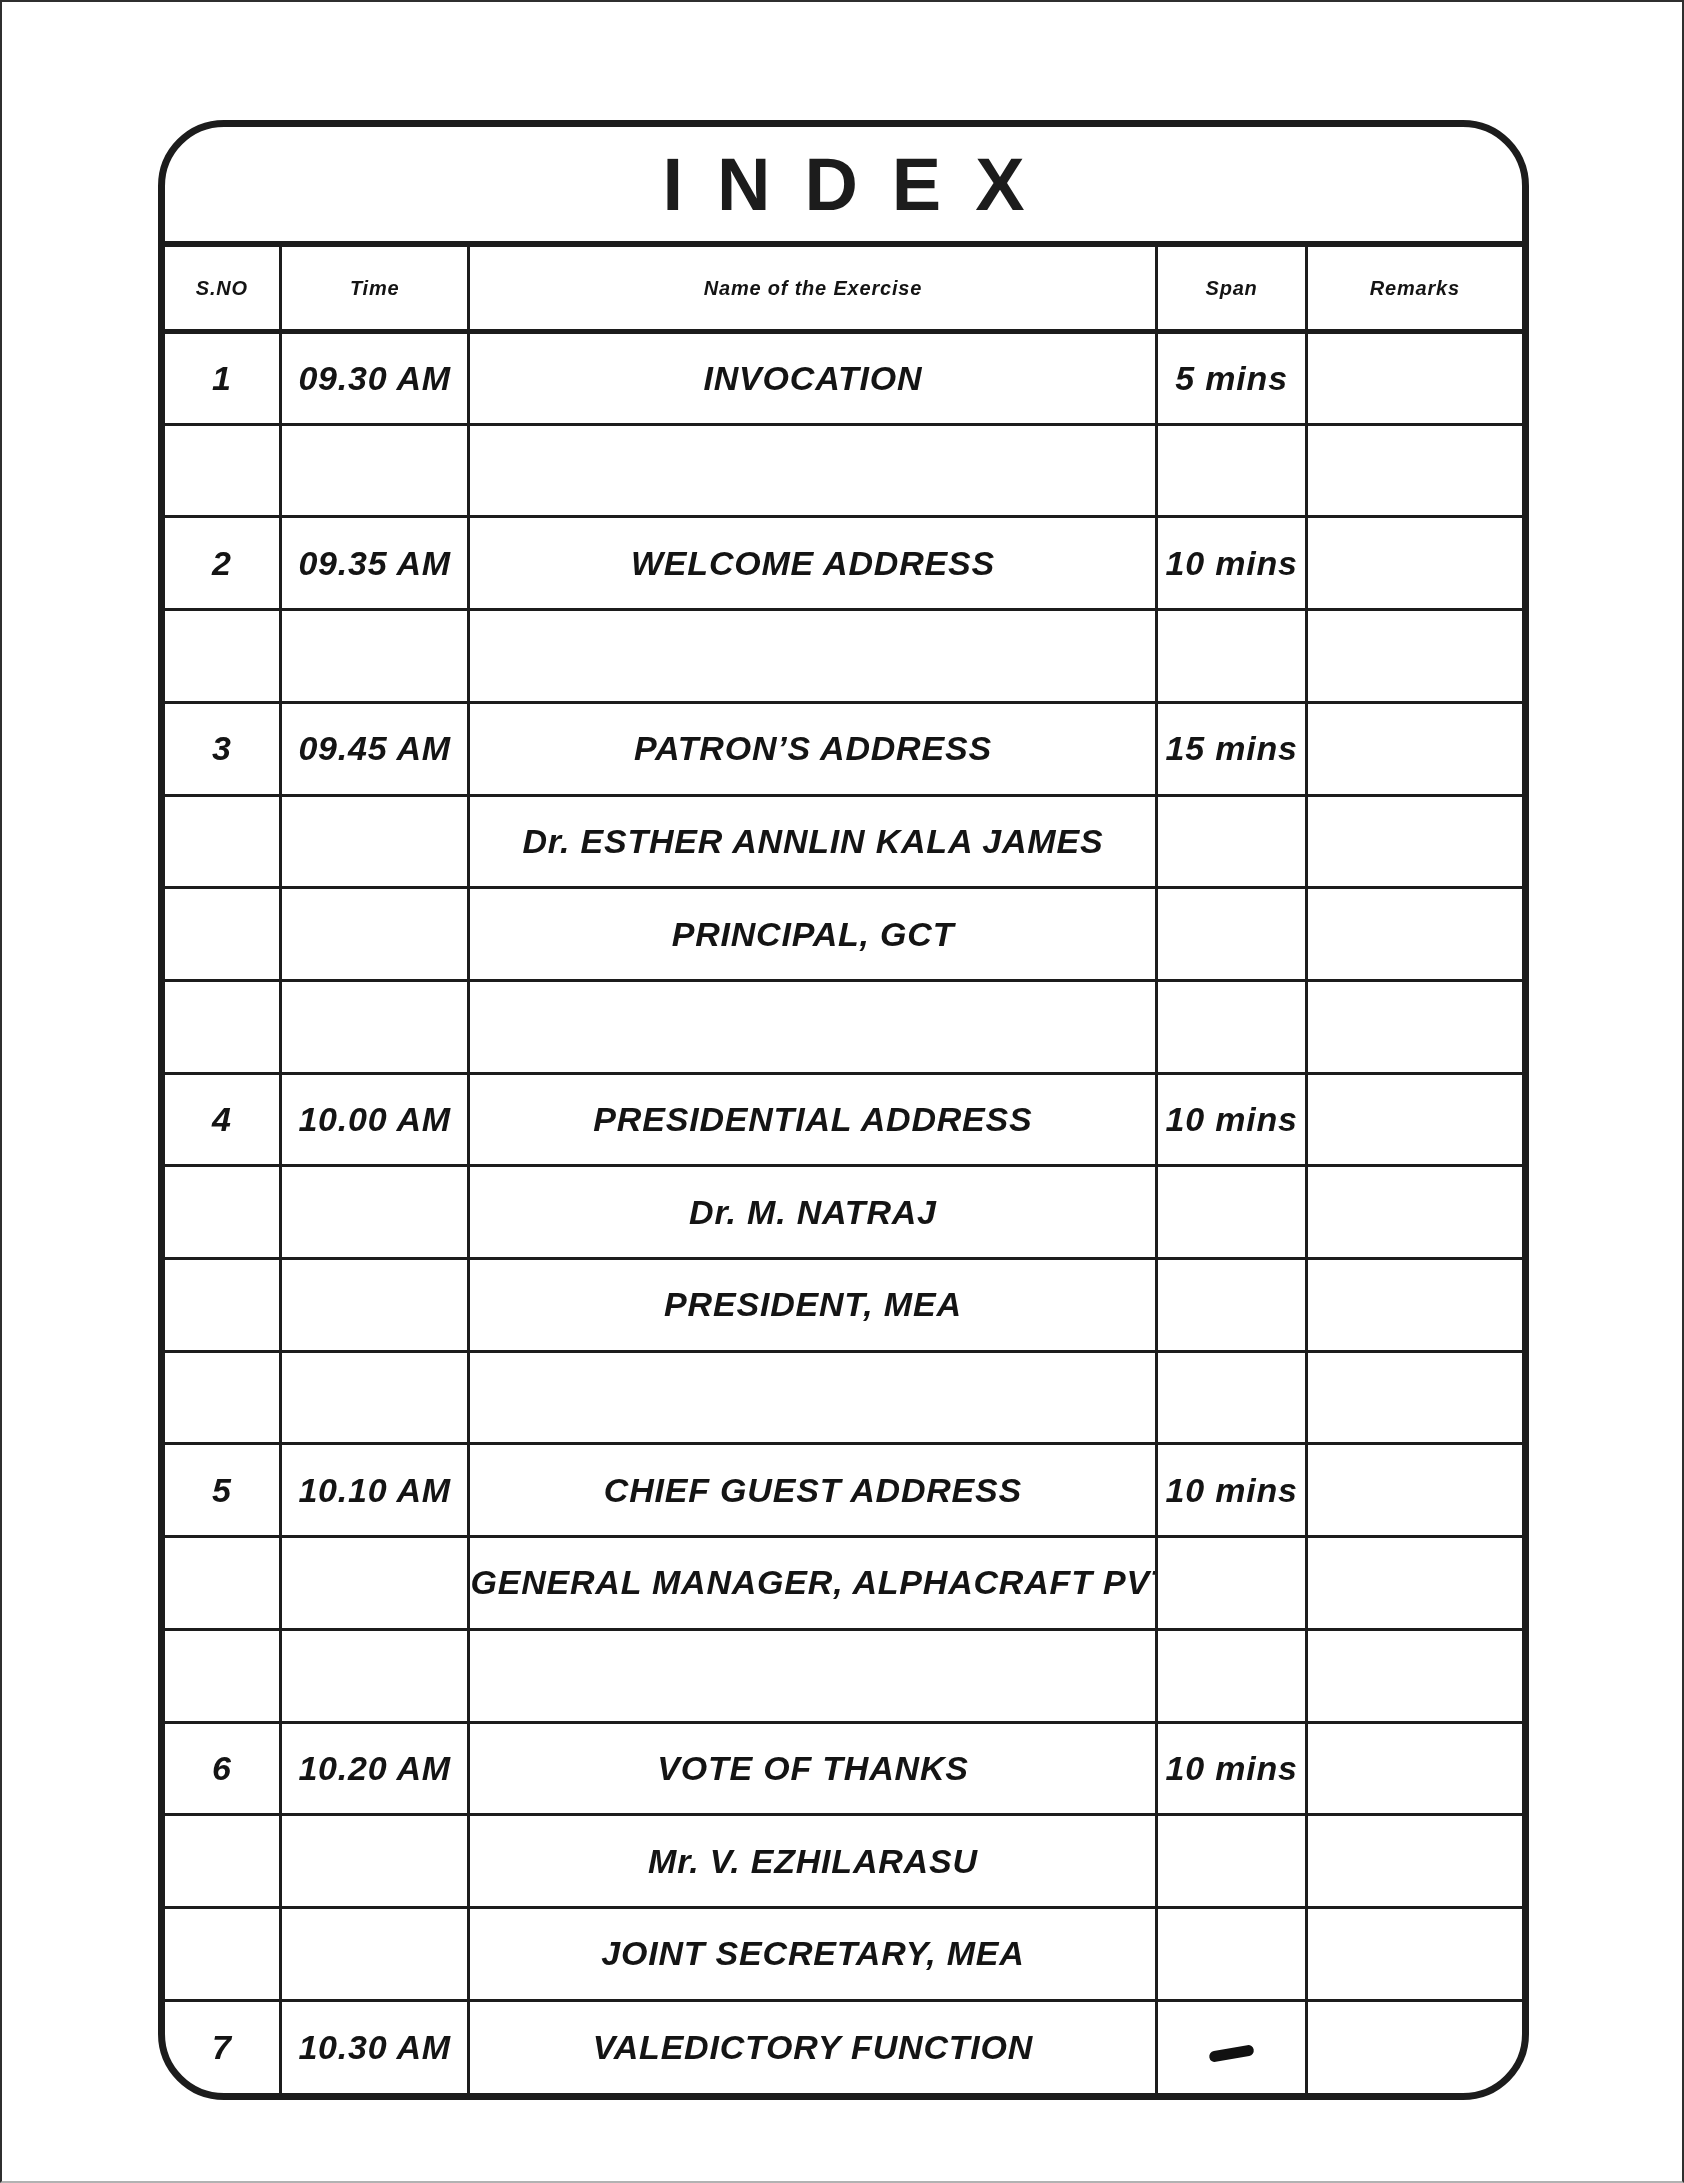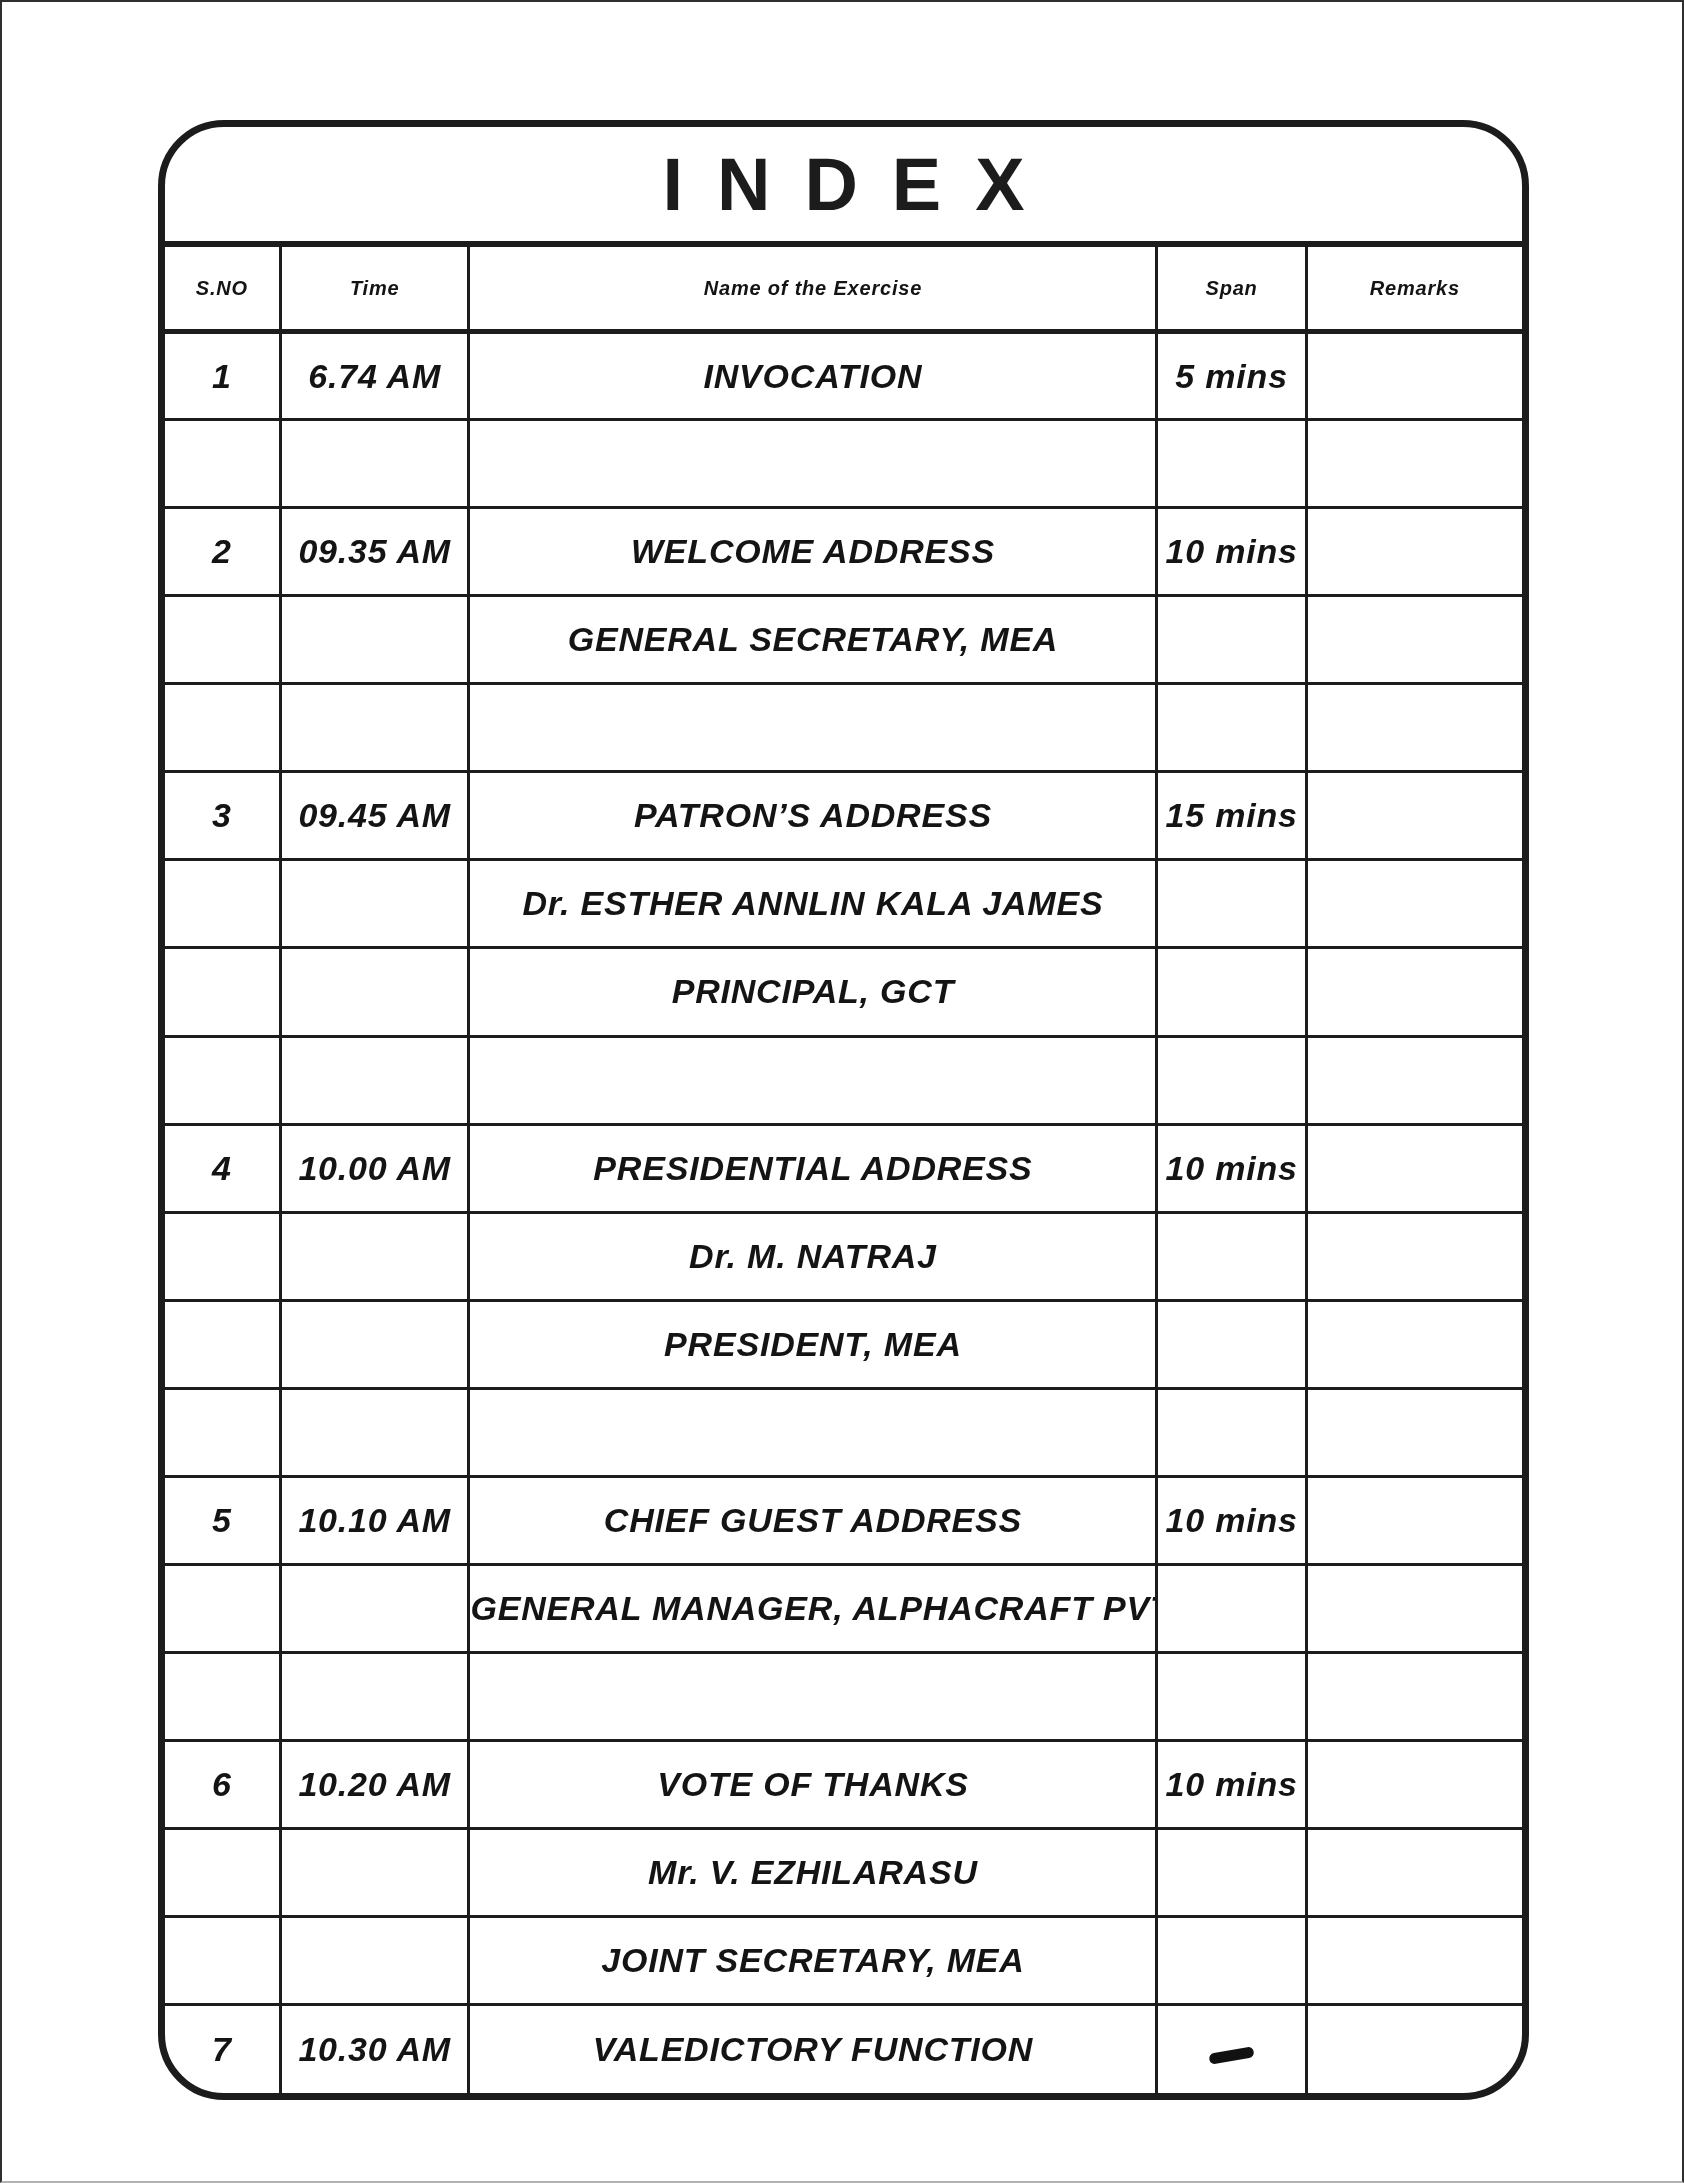--- a/index.html
+++ b/index.html
@@ -110,44 +110,37 @@
           <th>S.NO</th>
           <th>Time</th>
           <th>Name of the Exercise</th>
           <th>Span</th>
           <th>Remarks</th>
         </tr>
       </thead>
       <tbody id="table-body">
           <tr>
     <td>1</td>
-            <td>6.74 AM</td>
+            <td>09.30 AM</td>
             <td>INVOCATION</td>
             <td>5 mins</td>
             <td></td>
   </tr>
           <tr>
     <td></td>
             <td></td>
             <td></td>
             <td></td>
             <td></td>
   </tr>
           <tr>
     <td>2</td>
             <td>09.35 AM</td>
             <td>WELCOME ADDRESS</td>
             <td>10 mins</td>
-            <td></td>
-  </tr>
-          <tr>
-    <td></td>
-            <td></td>
-            <td>GENERAL SECRETARY, MEA</td>
-            <td></td>
             <td></td>
   </tr>
           <tr>
     <td></td>
             <td></td>
             <td></td>
             <td></td>
             <td></td>
   </tr>
           <tr>

